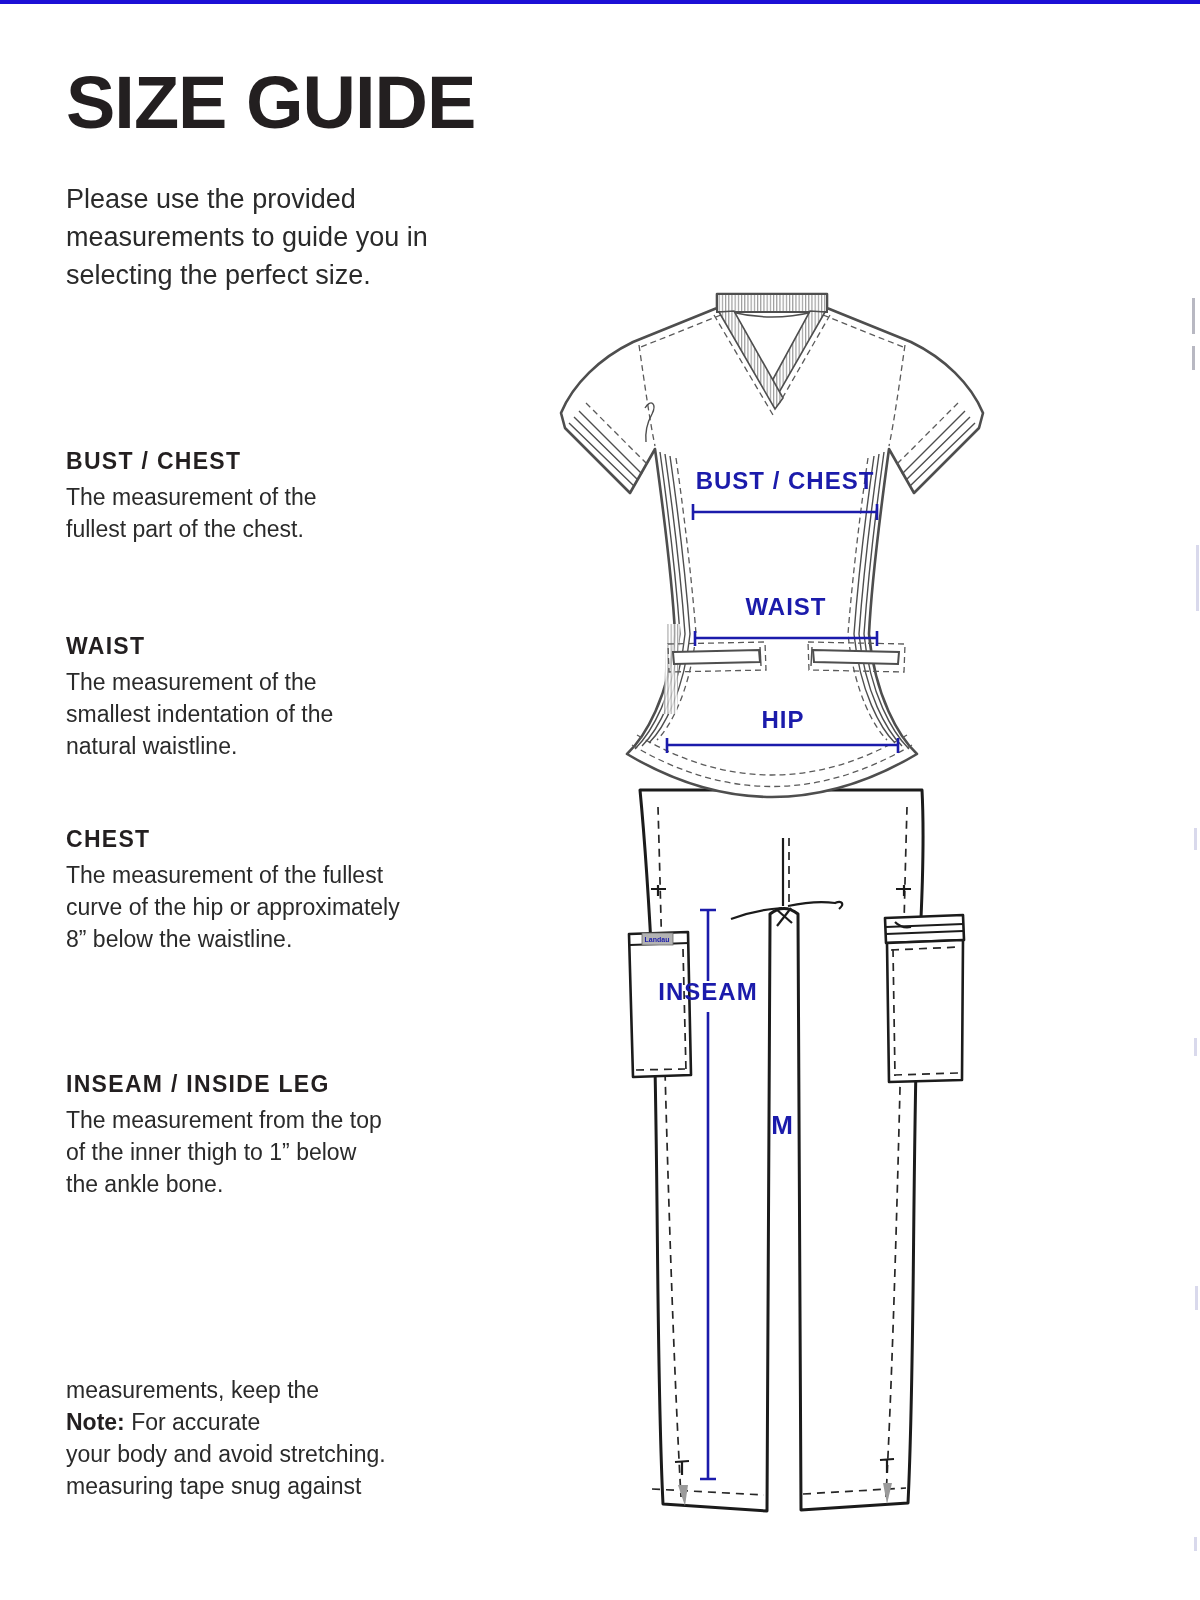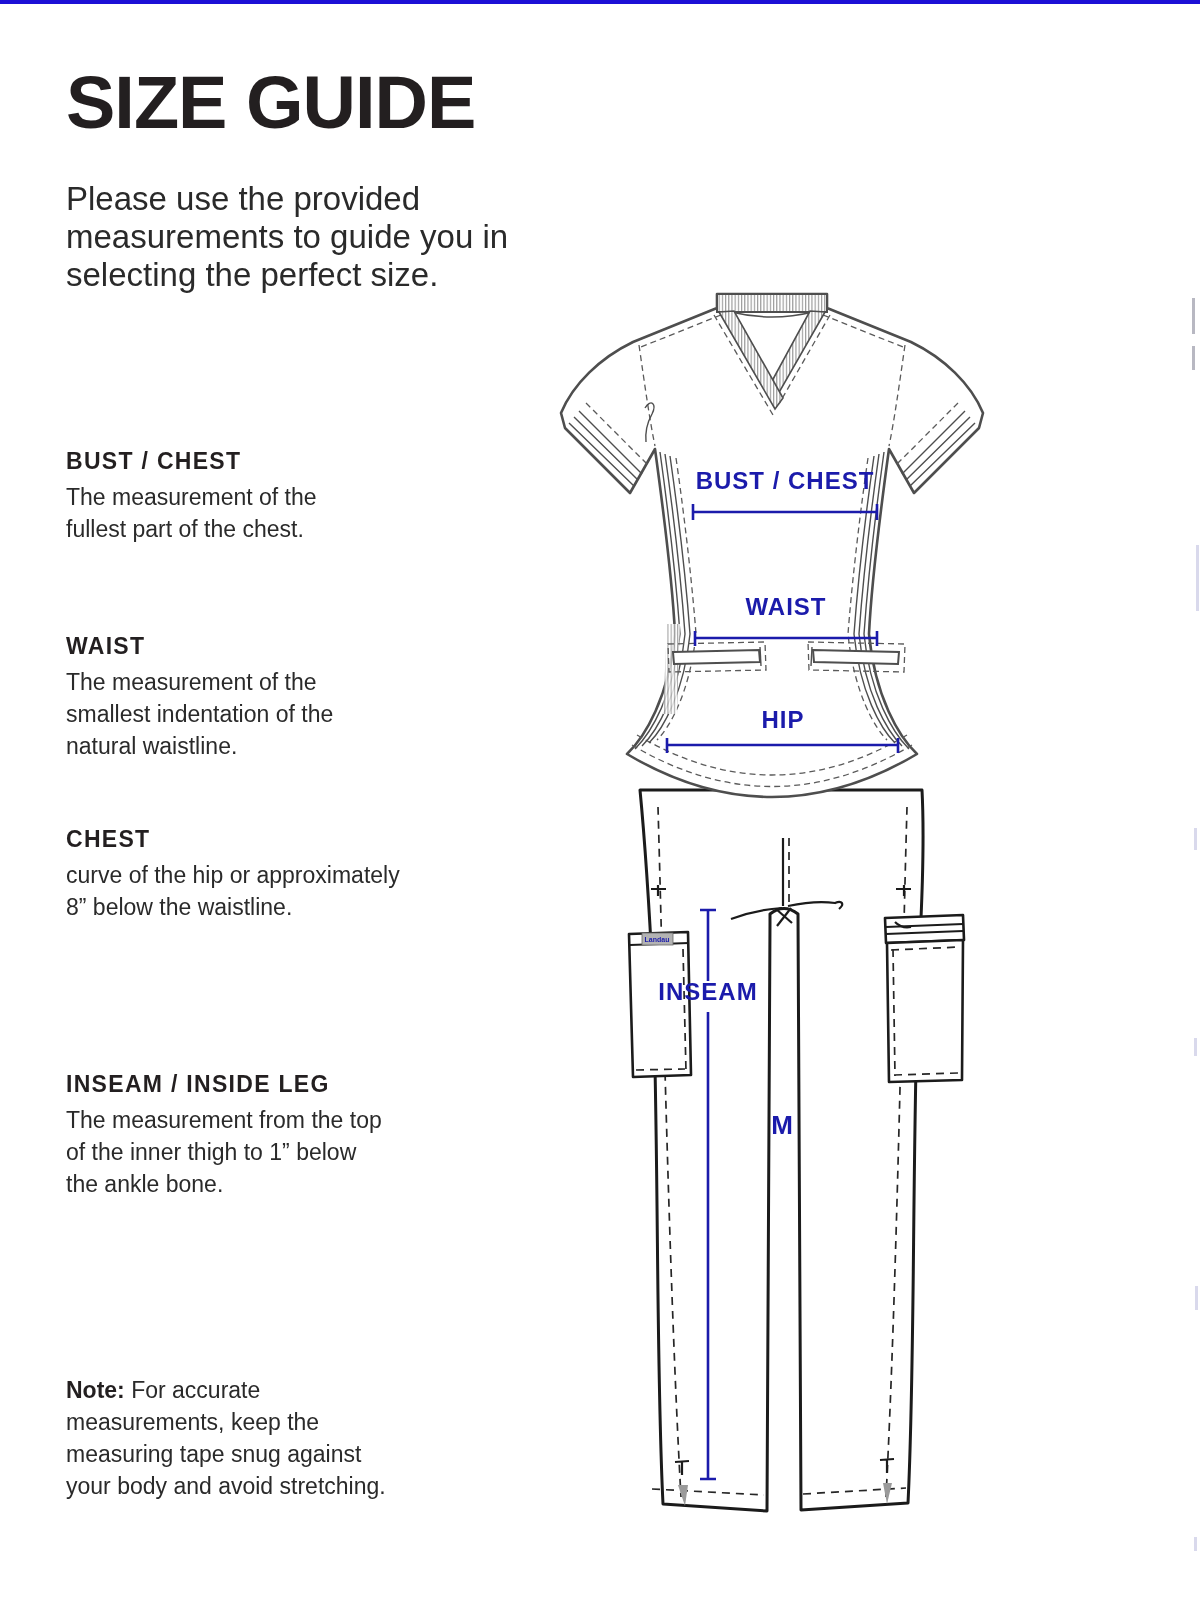--- a/index.html
+++ b/index.html
@@ -14,21 +14,21 @@
     font-family:"Liberation Sans",sans-serif;color:var(--text);}
   .page{position:relative;width:1200px;height:1596px;background:#fff;}
   .top-border{position:absolute;left:0;top:0;width:1200px;height:4px;background:var(--accent);}
   .title{position:absolute;left:66px;top:63px;font-size:74px;line-height:80px;
     font-weight:800;letter-spacing:-1px;color:var(--text);}
   .intro{position:absolute;left:66px;top:180px;font-size:27px;line-height:38px;color:#252525;}
   .section{position:absolute;left:66px;}
   .section h2{font-size:23px;line-height:28px;font-weight:700;letter-spacing:1.3px;
     margin-bottom:6px;color:var(--text);}
   .section .line,.note .line,.intro .line{font-size:23px;line-height:32px;color:#2a2a2a;}
-  .intro .line{font-size:33px;line-height:38px;}
+  .intro .line{font-size:27px;line-height:38px;}
   .s1{top:447px;} .s2{top:632px;} .s3{top:825px;} .s4{top:1025px;margin-top:45px;}
   .note{position:absolute;left:66px;top:1374px;}
   .note b{font-weight:700;color:var(--text);}
   .diagram{position:absolute;left:545px;top:282px;width:490px;height:1255px;}
   .diagram svg{display:block;width:490px;height:1255px;}
   .diagram text{font-family:"Liberation Sans",sans-serif;font-weight:700;fill:var(--blue);}
   .ann{stroke:var(--blue);stroke-width:2.6;fill:none;}
   .g-out{fill:#fff;stroke:var(--gray);stroke-width:2.6;stroke-linejoin:round;}
   .g-ln{fill:none;stroke:var(--gray);stroke-width:1.4;}
   .g-dash{fill:none;stroke:#5a5a5a;stroke-width:1.3;stroke-dasharray:6 4;}
@@ -61,36 +61,37 @@
 
   <div class="section s2">
     <h2>WAIST</h2>
     <div class="line">The measurement of the</div>
     <div class="line">smallest indentation of the</div>
     <div class="line">natural waistline.</div>
   </div>
 
   <div class="section s3">
     <h2>CHEST</h2>
+    <div class="line">The measurement of the fullest</div>
     <div class="line">curve of the hip or approximately</div>
     <div class="line">8” below the waistline.</div>
   </div>
 
   <div class="section s4">
     <h2>INSEAM / INSIDE LEG</h2>
     <div class="line">The measurement from the top</div>
     <div class="line">of the inner thigh to 1” below</div>
     <div class="line">the ankle bone.</div>
   </div>
 
   <div class="note">
+    <div class="line">measurements, keep the</div>
     <div class="line"><b>Note:</b> <span>For accurate</span></div>
-    <div class="line">measurements, keep the</div>
+    <div class="line">your body and avoid stretching.</div>
     <div class="line">measuring tape snug against</div>
-    <div class="line">your body and avoid stretching.</div>
   </div>
 
   <div class="diagram">
     <svg viewBox="0 0 490 1255" xmlns="http://www.w3.org/2000/svg">
       <defs>
         <pattern id="rib" width="3.2" height="8" patternUnits="userSpaceOnUse">
           <rect width="3.2" height="8" fill="#fff"></rect>
           <line x1="1.4" y1="0" x2="1.4" y2="8" stroke="#8a8a8a" stroke-width="1"></line>
         </pattern>
       </defs>

